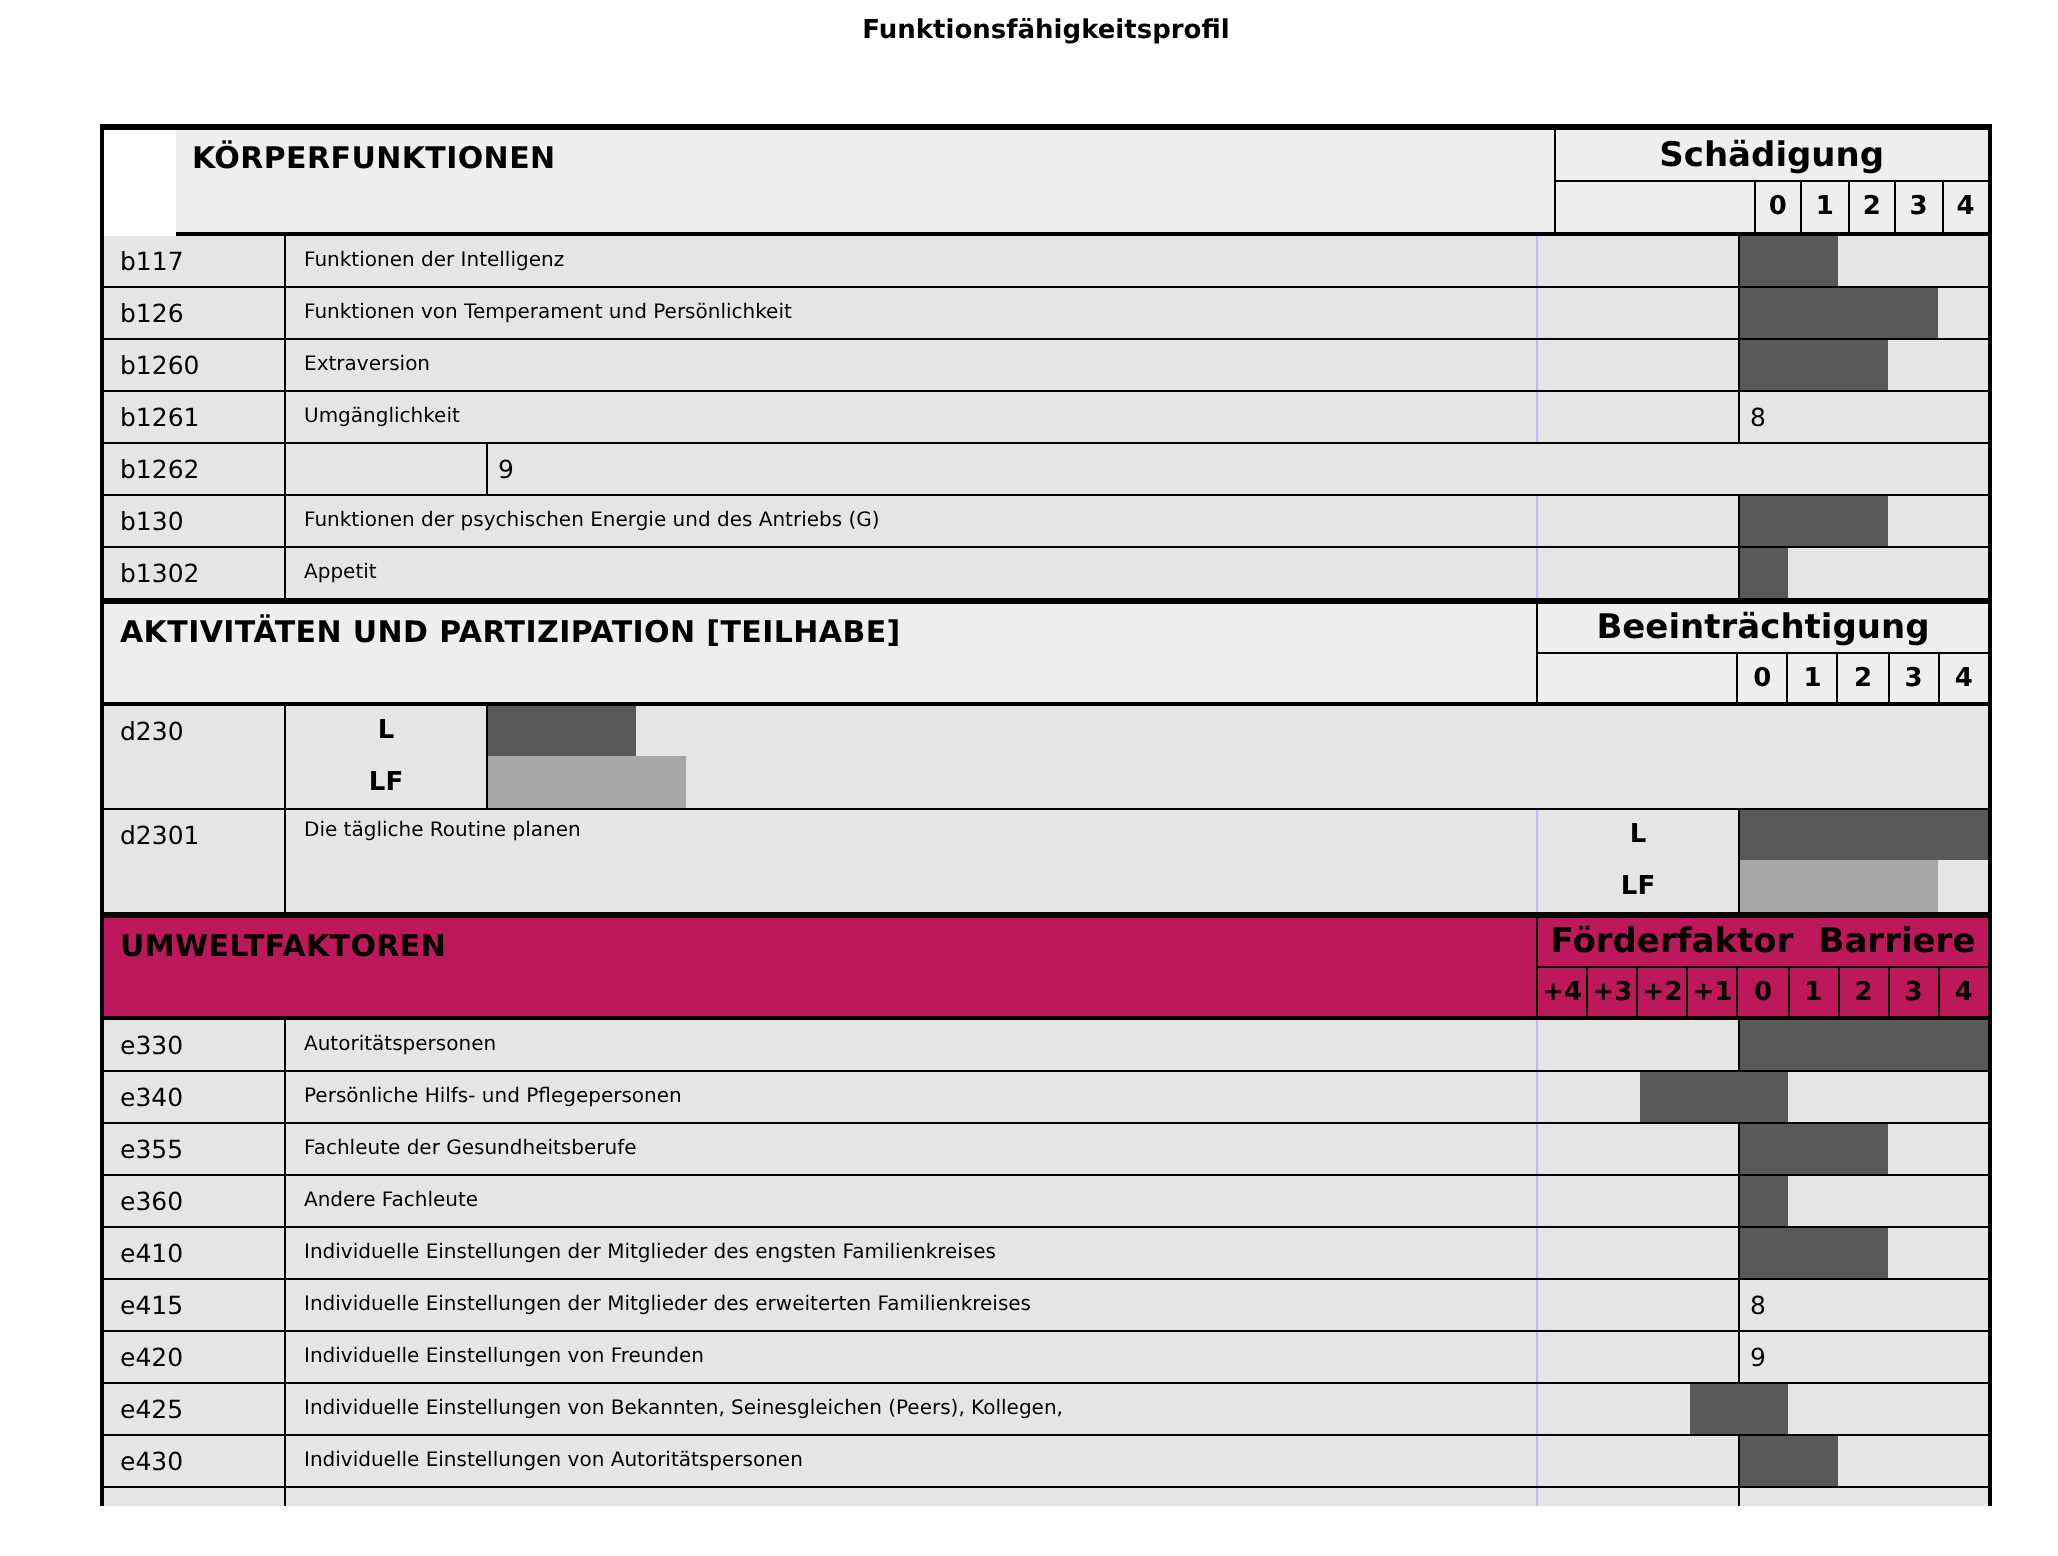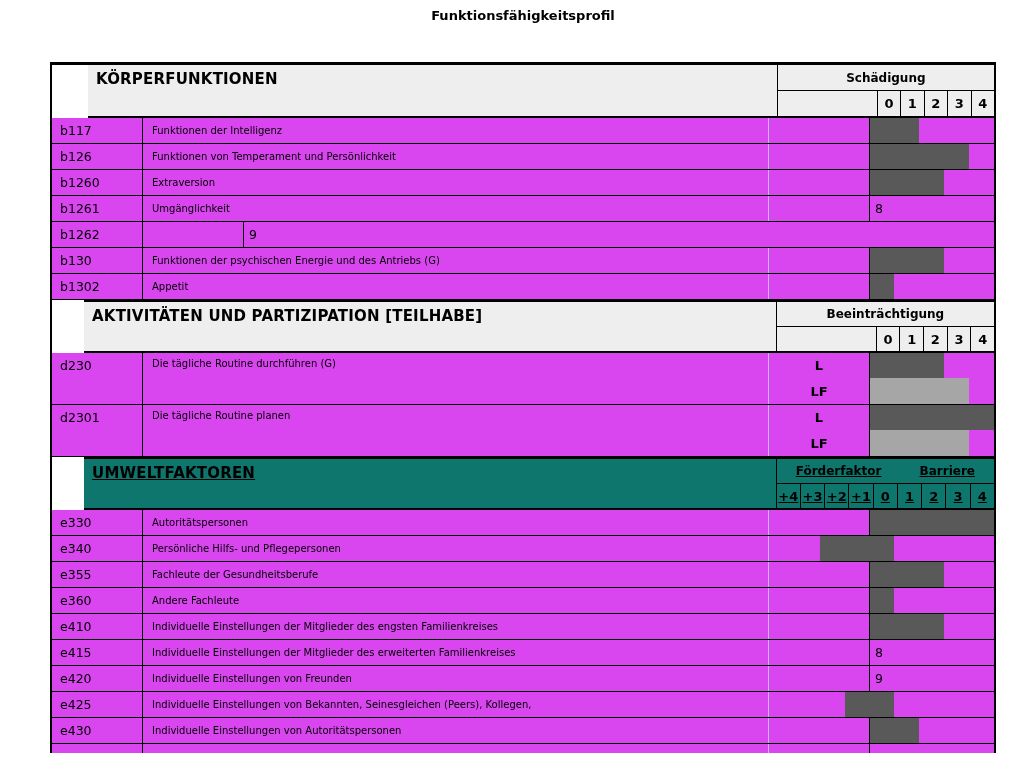--- a/index.html
+++ b/index.html
@@ -14,38 +14,38 @@
     text-align:center; font-size:13px; font-weight:bold;
   }
   .tbl {
     position:absolute; top:62px; left:50px; width:946px;
     border-left:2px solid #000; border-right:2px solid #000; border-top:3px solid #000;
     background:#fff;
   }
   
   .sec { display:flex; border-bottom:2px solid #000; height:53px; background:#eee; }
   .sec + .row { border-top:0; }
-  .sec.not-first { border-top:2px solid #000;margin-left:32px; }
+  .sec.not-first { border-top:2px solid #000; }
   .sh-title {
     width:717px; border-right:1px solid #000; padding-left:8px;
     font-size:15px; font-weight:bold; display:flex; align-items:flex-start; padding-top:5px;
     letter-spacing:0.2px;
   }
   .sh-right { width:225px; display:flex; flex-direction:column; }
   .sh-qual {
     height:27px; border-bottom:1px solid #000;
     display:flex; justify-content:space-around; align-items:center;
-    font-size:12px; font-weight:bold;
+    font-size:17px; font-weight:bold;
   }
   .sh-scale { height:26px; display:flex; font-size:13px; font-weight:bold; }
   .scale-spacer { width:100px; border-right:1px solid #000; }
   .scale-cell { flex:1; display:flex; align-items:center; justify-content:center; }
   .scale-cell + .scale-cell { border-left:1px solid #000; }
   
-  .row { display:flex; border-bottom:1px solid #000; height:26px; background:#d946ef; }
+  .row { display:flex; border-bottom:1px solid #000; height:26px; background:#e5e5e5; }
   .row.tall { height:52px; }
   .row.partial { height:9px; border-bottom:0; }
   .c-code {
     width:91px; border-right:1px solid #000; padding-left:8px;
     font-size:12.5px; display:flex; align-items:center;
   }
   .row.tall .c-code { align-items:flex-start; padding-top:5px; }
   .c-desc {
     width:626px; border-right:1px solid #c4b5fd; padding-left:9px;
     font-size:10px; display:flex; align-items:center; white-space:nowrap; overflow:hidden;
@@ -149,21 +149,20 @@
             <div class="scale-cell">0</div>
             <div class="scale-cell">1</div>
             <div class="scale-cell">2</div>
             <div class="scale-cell">3</div>
             <div class="scale-cell">4</div>
           </div>
         </div>
       </div>
       <div class="row tall">
         <div class="c-code">d230</div>
-        <div class="c-desc">Die tägliche Routine durchführen (G)</div>
         <div class="zone">
           <div class="tags">
             <div class="tag">L</div>
             <div class="tag">LF</div>
           </div>
           <div class="bar sub" style="left: 101px; width: 74px; background: rgb(89, 89, 89); top: 0px; height: 25px;"></div>
           <div class="bar sub" style="left: 101px; width: 99px; background: rgb(166, 166, 166); top: 25px; height: 26px;"></div>
         </div>
       </div>
       <div class="row tall">
@@ -171,21 +170,21 @@
         <div class="c-desc">Die tägliche Routine planen</div>
         <div class="zone">
           <div class="tags">
             <div class="tag">L</div>
             <div class="tag">LF</div>
           </div>
           <div class="bar sub" style="left: 101px; width: 124px; background: rgb(89, 89, 89); top: 0px; height: 25px;"></div>
           <div class="bar sub" style="left: 101px; width: 99px; background: rgb(166, 166, 166); top: 25px; height: 26px;"></div>
         </div>
       </div>
-      <div class="sec not-first" style="background: #0f766e; text-decoration: underline;">
+      <div class="sec not-first" style="background: #be185d;">
         <div class="sh-title">UMWELTFAKTOREN</div>
         <div class="sh-right">
           <div class="sh-qual">
             <span>Förderfaktor</span>
             <span>Barriere</span>
           </div>
           <div class="sh-scale">
             <div class="scale-cell">+4</div>
             <div class="scale-cell">+3</div>
             <div class="scale-cell">+2</div>

